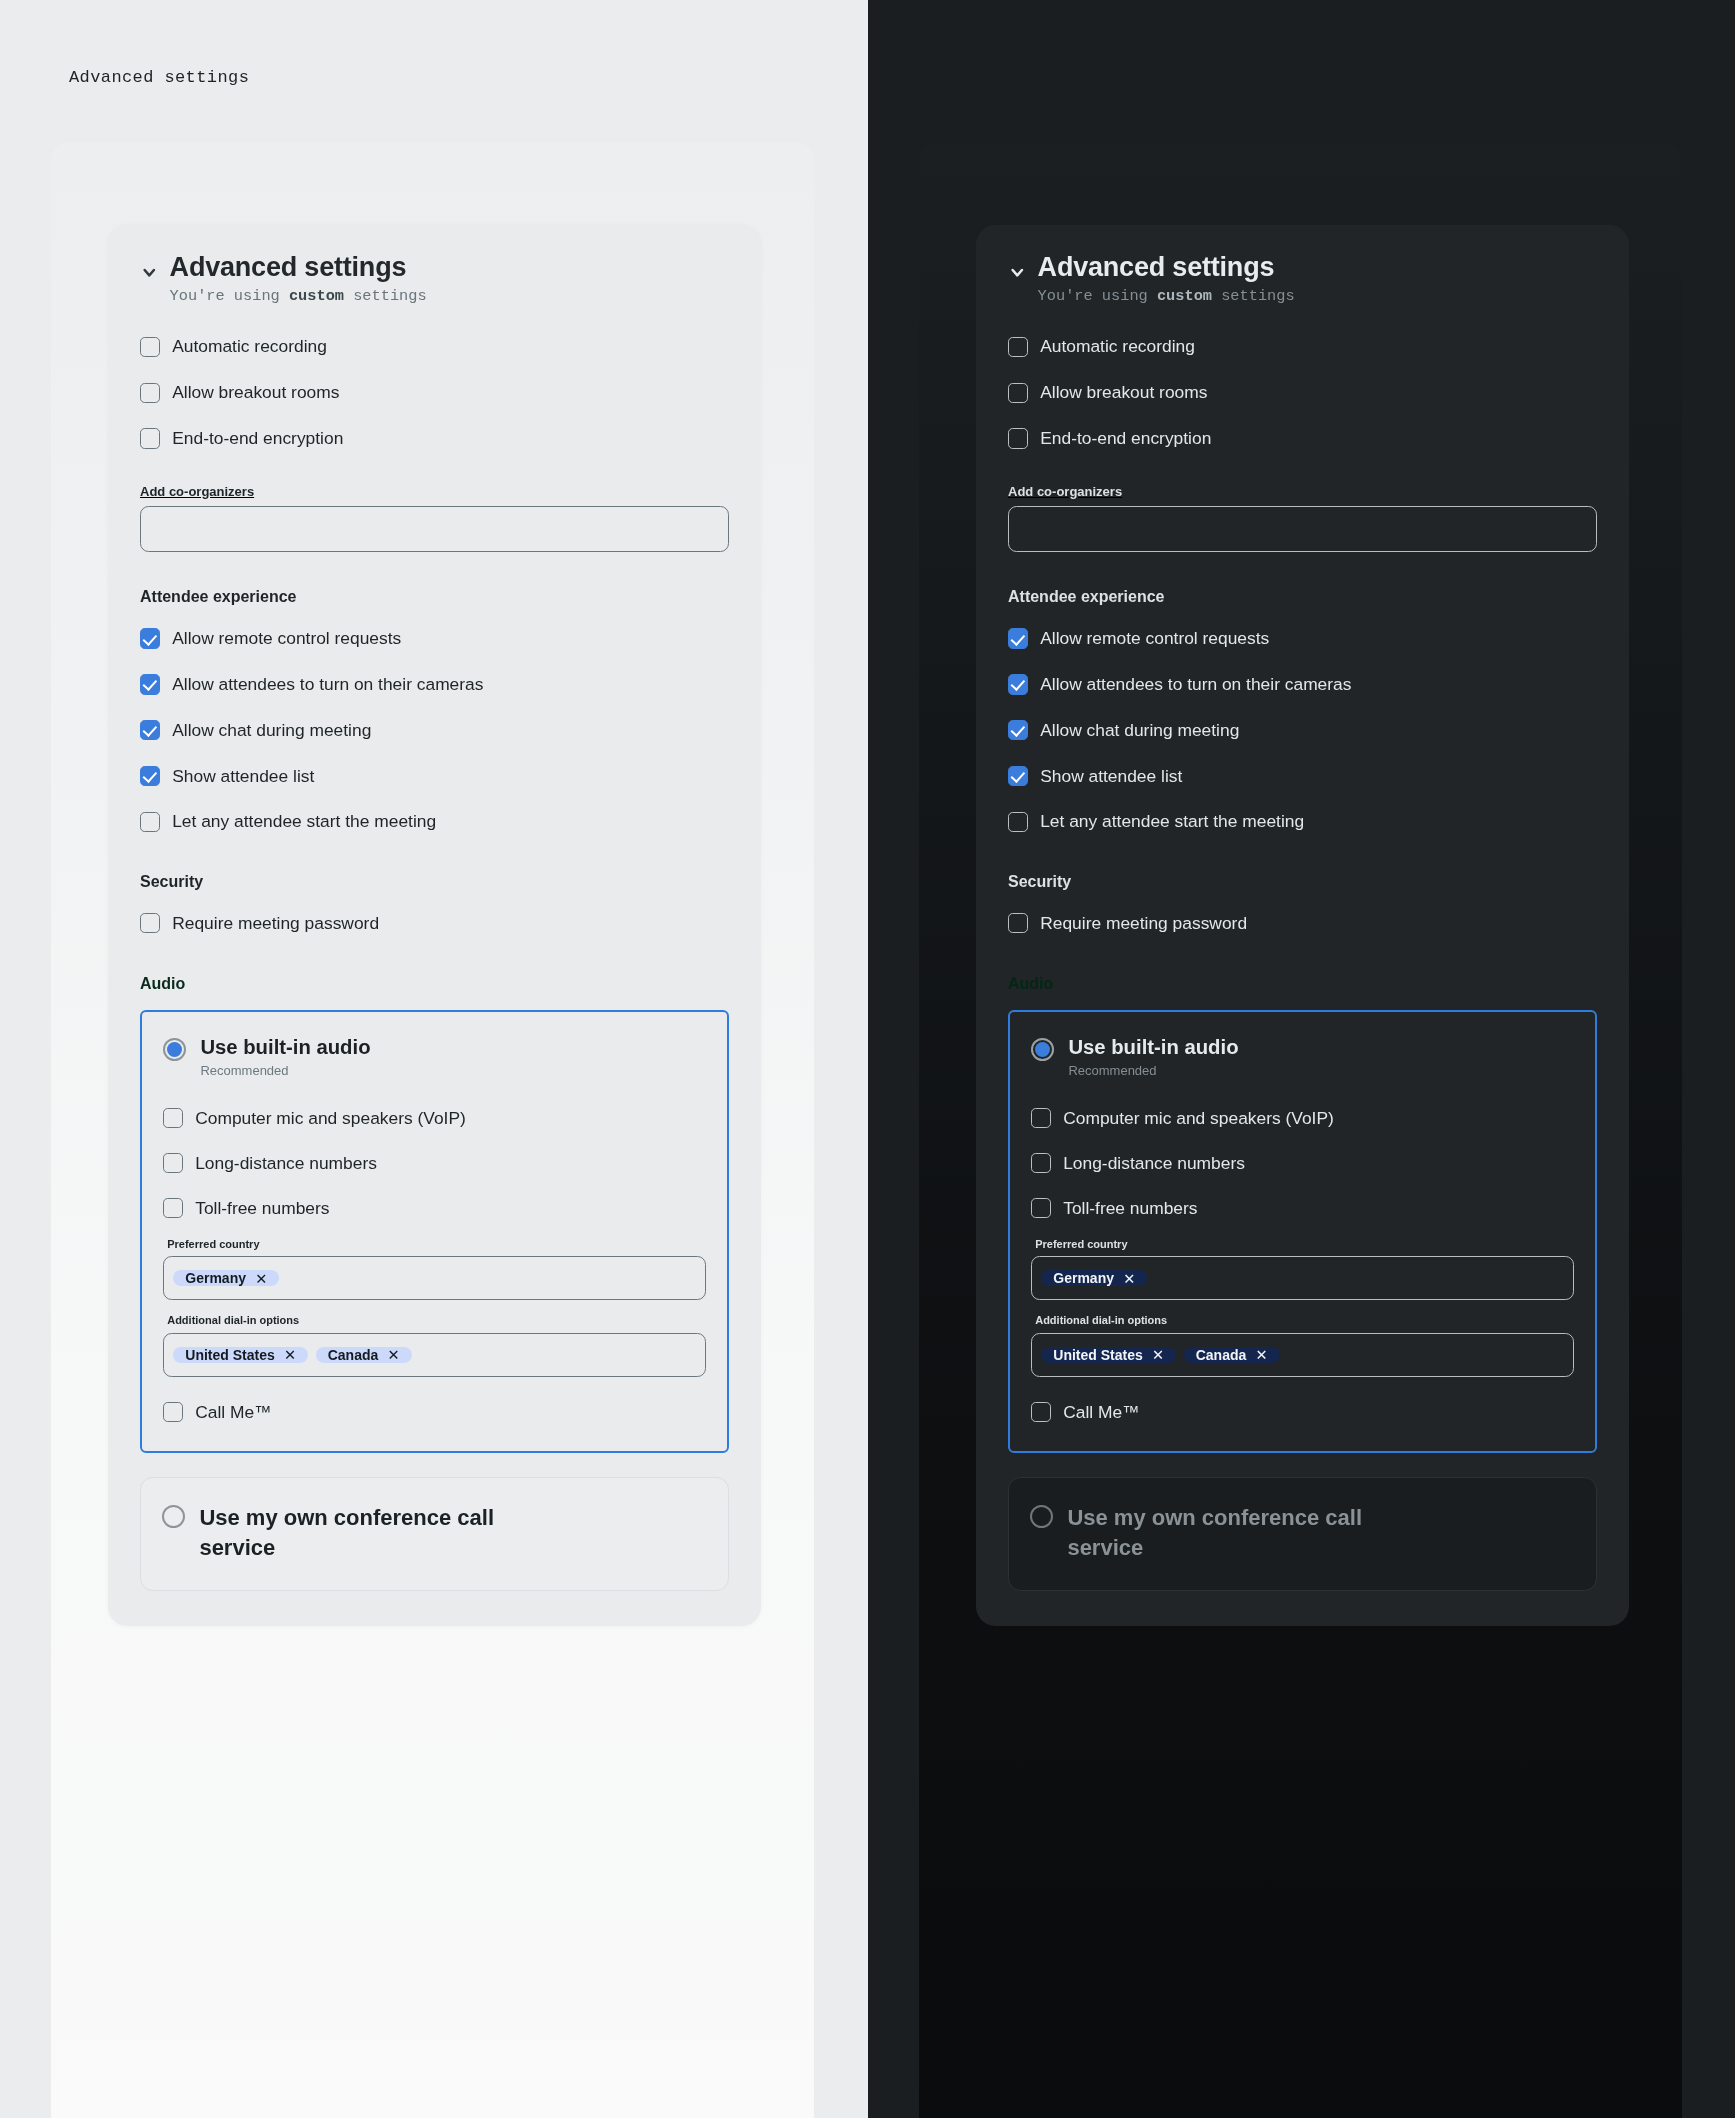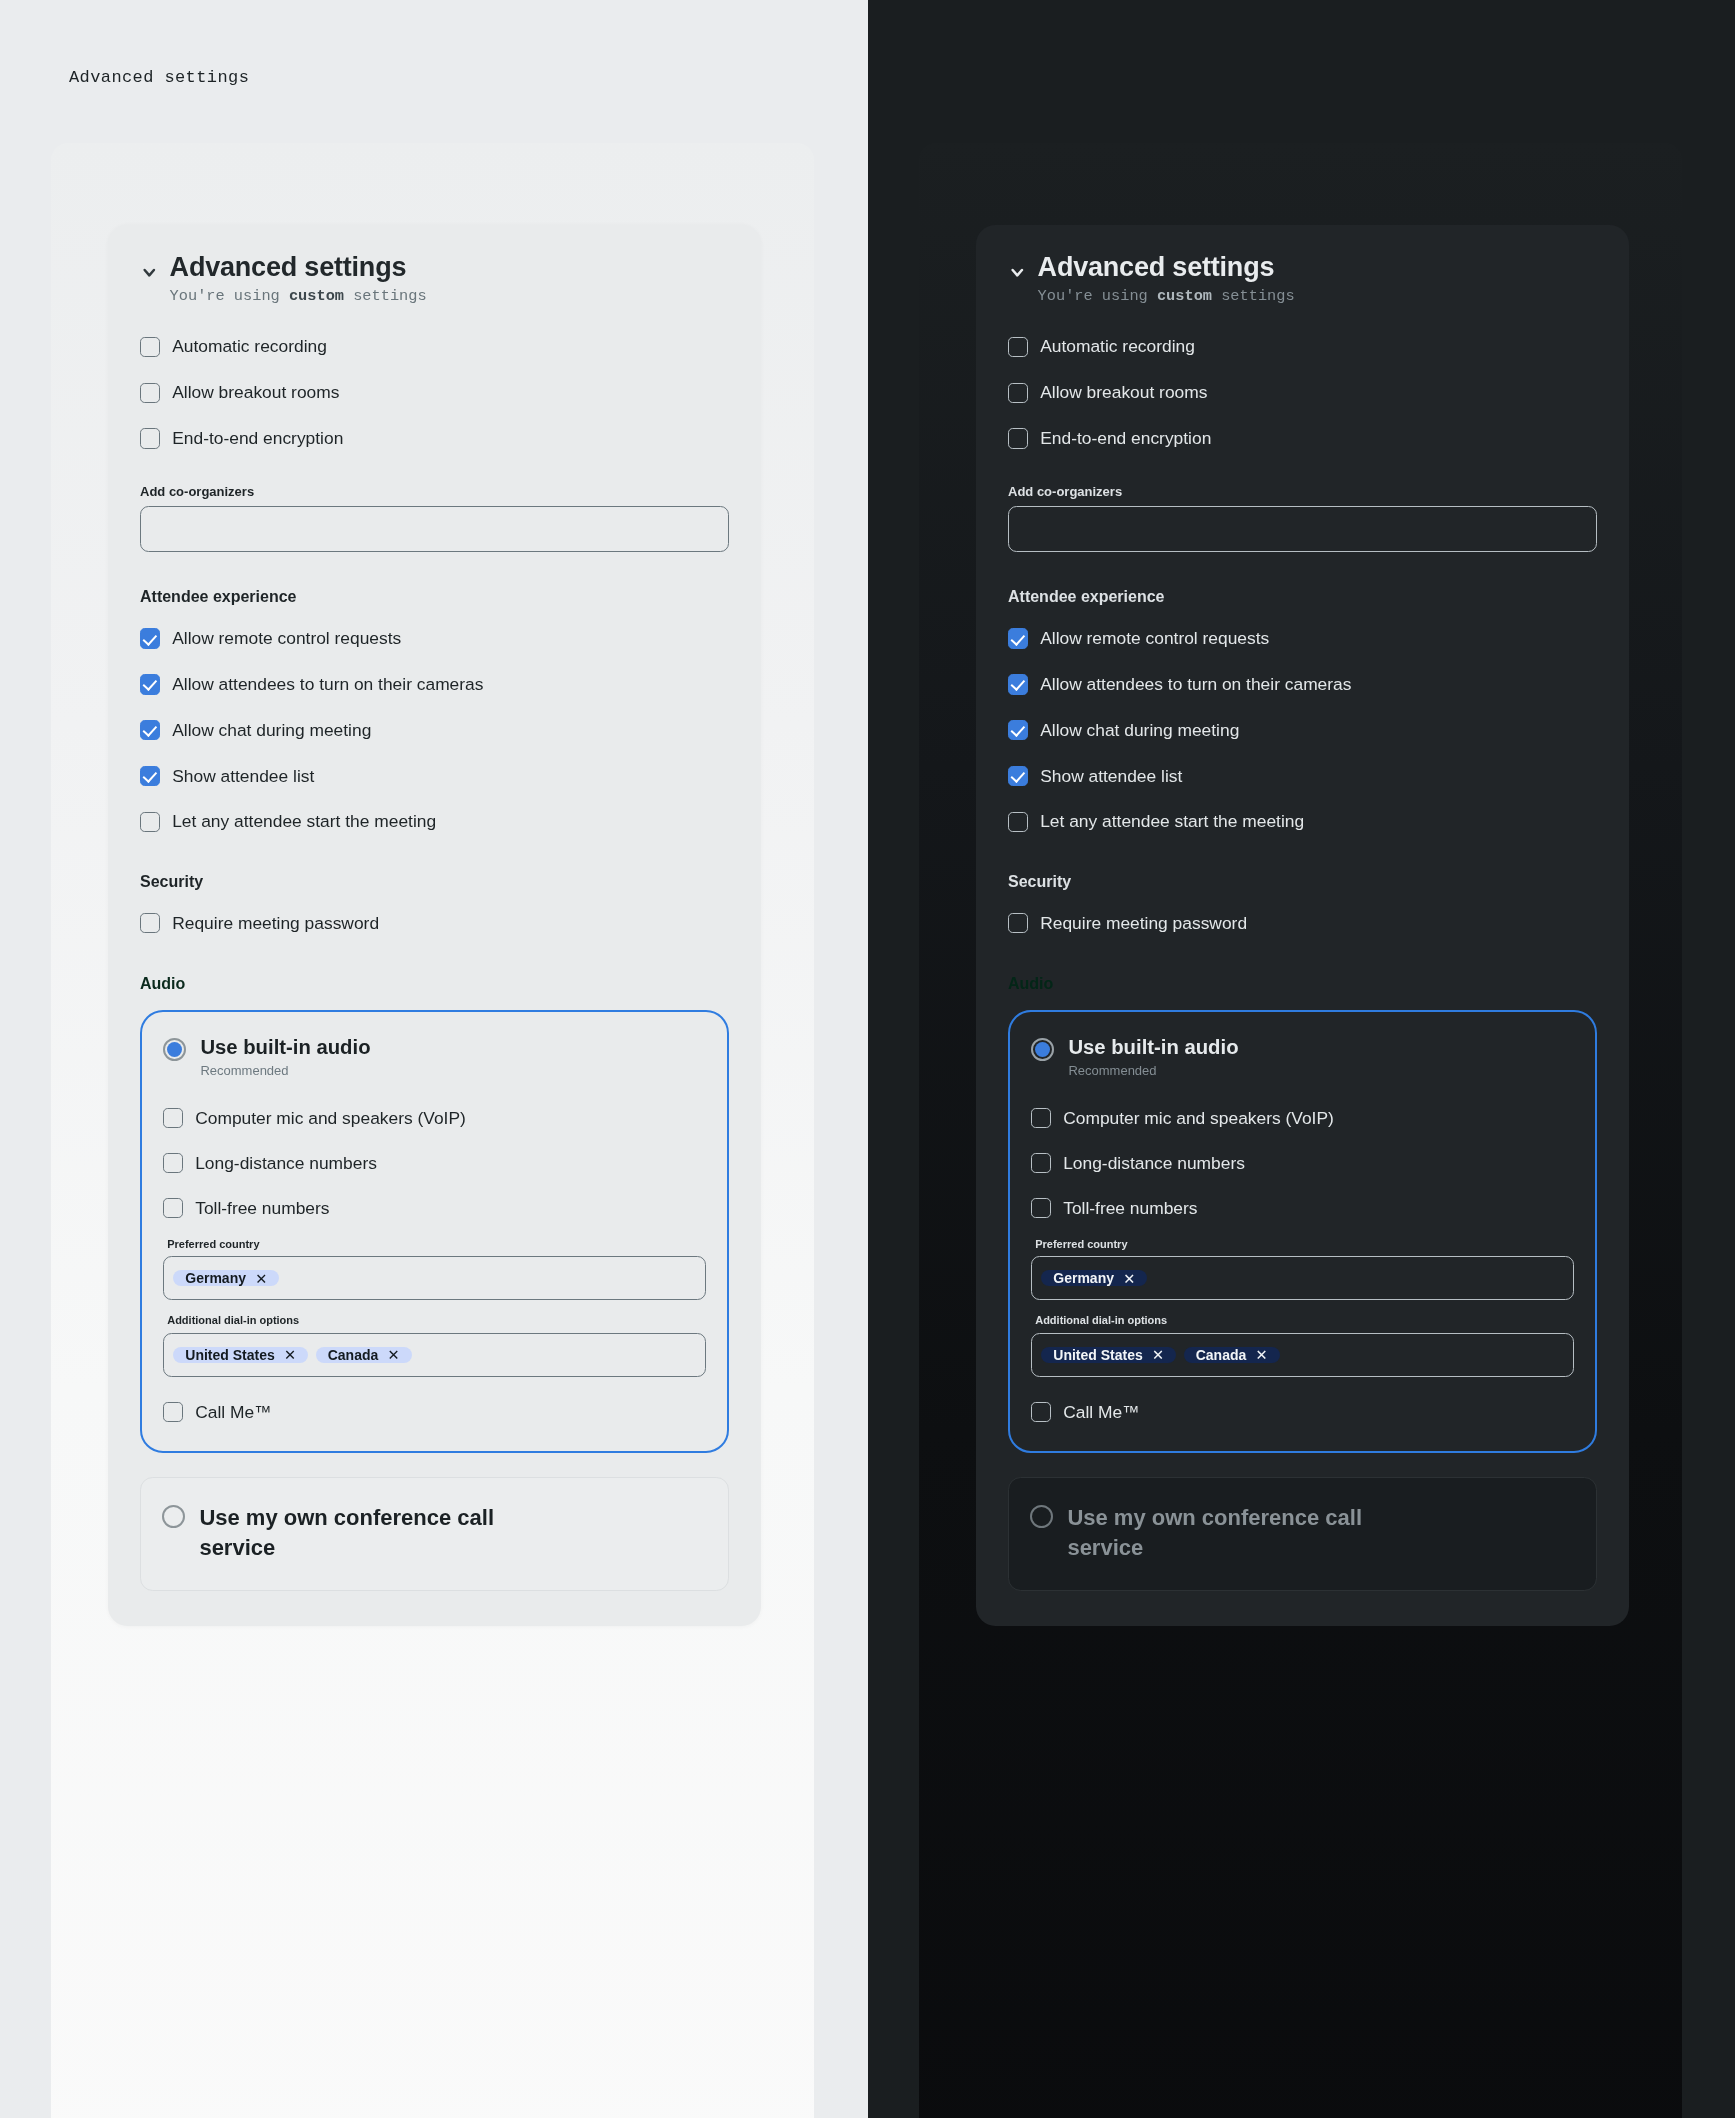--- a/index.html
+++ b/index.html
@@ -159,21 +159,21 @@
   }
 
   .row-label {
     font-size: 17.4px;
     line-height: 1.2;
   }
   .pane-light .row-label { color: #1e2427; }
   .pane-dark  .row-label { color: #e3e7e9; }
 
   
-  .field { margin-top: 30px; }
+  .field { margin-top: 30px; text-decoration: underline; }
   .field-label {
     font-size: 13px;
     font-weight: 700;
     margin-bottom: 7.6px;
   }
   .pane-light .field-label { color: #1e2427; }
   .pane-dark  .field-label { color: #dde1e4; }
 
   .field-box {
     height: 46px;
@@ -206,21 +206,21 @@
   .pane-light .sec-head { color: #1e2427; }
   .pane-dark  .sec-head { color: #dde1e4; }
 
   
   .sec-head.audio { color: #0b2a1d; }
   .pane-dark .sec-head.audio { color: #032617; }
 
   
   .audio-card {
     border: 2.1px solid #2f7ce0;
-    border-radius: 23px;
+    border-radius: 6px;
     padding: 24px 21px 23px 21px;
     margin-top: 3.4px;
     background: transparent;
   }
 
   .radio-row {
     display: flex;
     align-items: flex-start;
     gap: 14.4px;
   }

